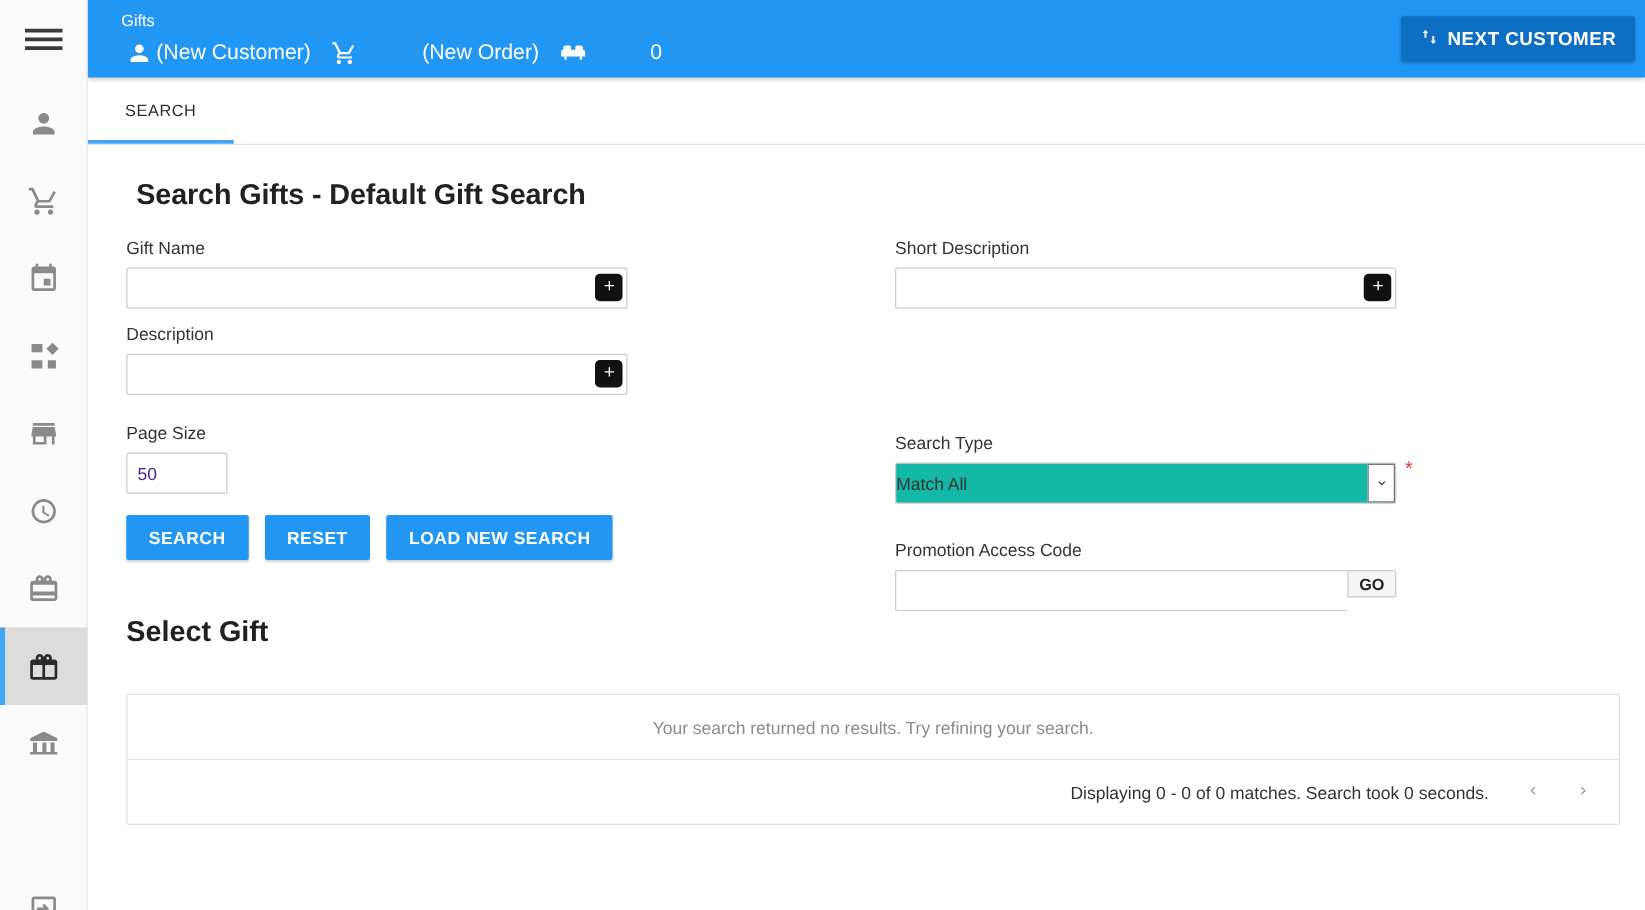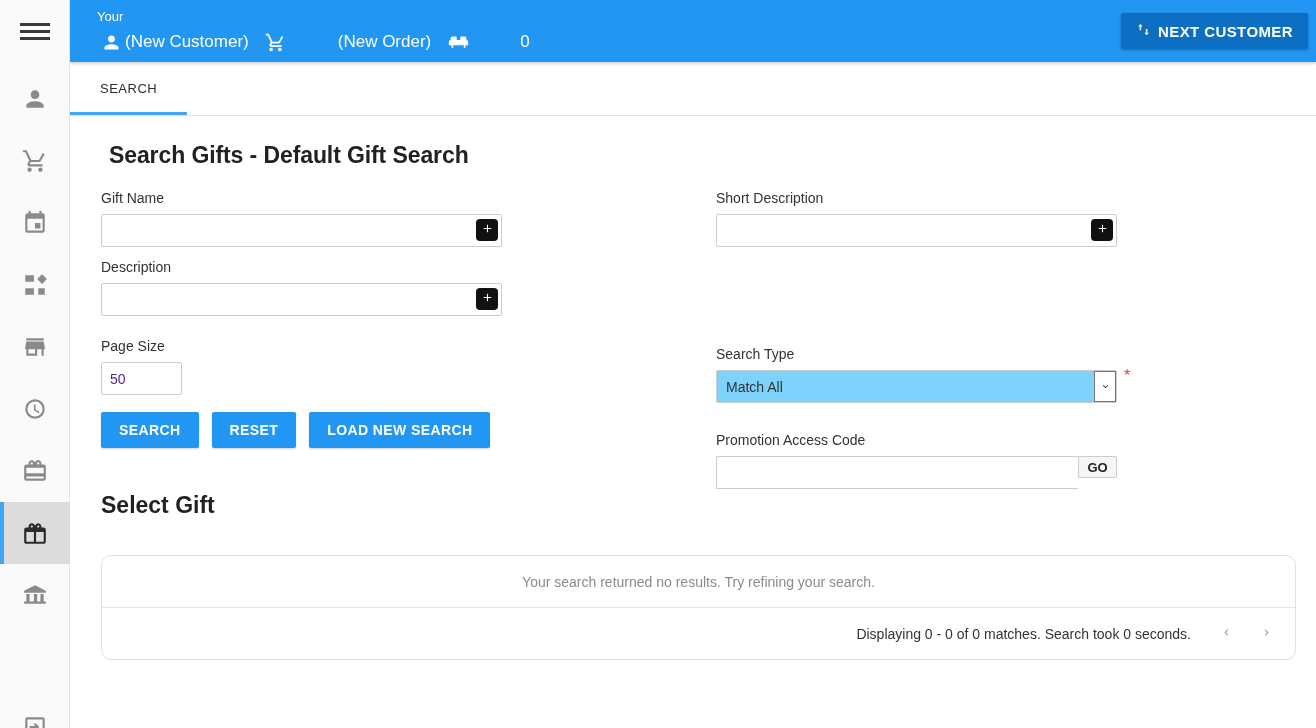--- a/index.html
+++ b/index.html
@@ -153,24 +153,23 @@
     background:#2196f3; color:#fff;
     font-size:14px; font-weight:bold; letter-spacing:.4px;
     padding: 0 18px; cursor:pointer;
     font-family:"Liberation Sans", sans-serif;
     box-shadow: 0 1px 2px rgba(0,0,0,.18);
   }
 
   .select-wrap { position:relative; width:401px; }
   .select-box {
     width:401px; height:33px;
-    border:1px solid #ccc; border-radius:2px; background:#7dd3fc;
+    border:1px solid #ccc; border-radius:2px; background:#14b8a6;
     display:flex; align-items:center;
     font-size:14px; color:#333;
-    padding-left:9px;
     cursor:pointer;
   }
   .select-arrow {
     position:absolute; right:1px; top:1px;
     width:22px; height:31px;
     border-left:1px solid #767676; border:1px solid #767676;
     background:#fff;
     display:flex; align-items:center; justify-content:center;
   }
   .select-arrow svg { width:11px; height:11px; fill:#333; }
@@ -191,21 +190,21 @@
     border:1px solid #ccc; border-radius:0 2px 2px 0;
     background:#f5f5f5; color:#222;
     font-size:13px; font-weight:bold; cursor:pointer;
     font-family:"Liberation Sans", sans-serif;
   }
 
   
   .results { position:absolute; left:31px; top:430px; width:1195px; }
   .results-title { font-size:23px; font-weight:bold; color:#212121; margin-bottom:36px; }
   .results-table {
-    border:1px solid #e0e0e0; border-radius:10px; background:#fff;
+    border:1px solid #e0e0e0; border-radius:2px; background:#fff;
   }
   .results-empty {
     height:52px; display:flex; align-items:center; justify-content:center;
     font-size:14px; color:#8b8b8b;
     border-bottom:1px solid #e6e6e6;
   }
   .results-footer {
     height:51px; display:flex; align-items:center; justify-content:flex-end;
     padding-right:16px; gap:14px;
     font-size:14px; color:#333;
@@ -313,21 +312,21 @@
           <svg viewBox="0 0 24 24">
               <path d="M5 3h14a2 2 0 012 2v14a2 2 0 01-2 2H5a2 2 0 01-2-2V5a2 2 0 012-2zm0 2v14h14V5H5zm7.3 3.3l3.7 3.7-3.7 3.7-1.4-1.4 1.3-1.3H7v-2h5.2l-1.3-1.3 1.4-1.4z"></path>
             </svg>
         </span>
       </div>
 
     </div>
   </div>
 
   <div class="topbar">
-    <div class="topbar-title">Your</div>
+    <div class="topbar-title">Gifts</div>
 
     <div class="topbar-crumbs">
 
       <div class="crumb">
         <span class="ico">
           <svg viewBox="0 0 24 24">
               <path d="M12 12c2.2 0 4-1.8 4-4s-1.8-4-4-4-4 1.8-4 4 1.8 4 4 4zm0 2c-2.7 0-8 1.3-8 4v2h16v-2c0-2.7-5.3-4-8-4z"></path>
             </svg>
         </span>
         <span class="txt">(New Customer)</span>

